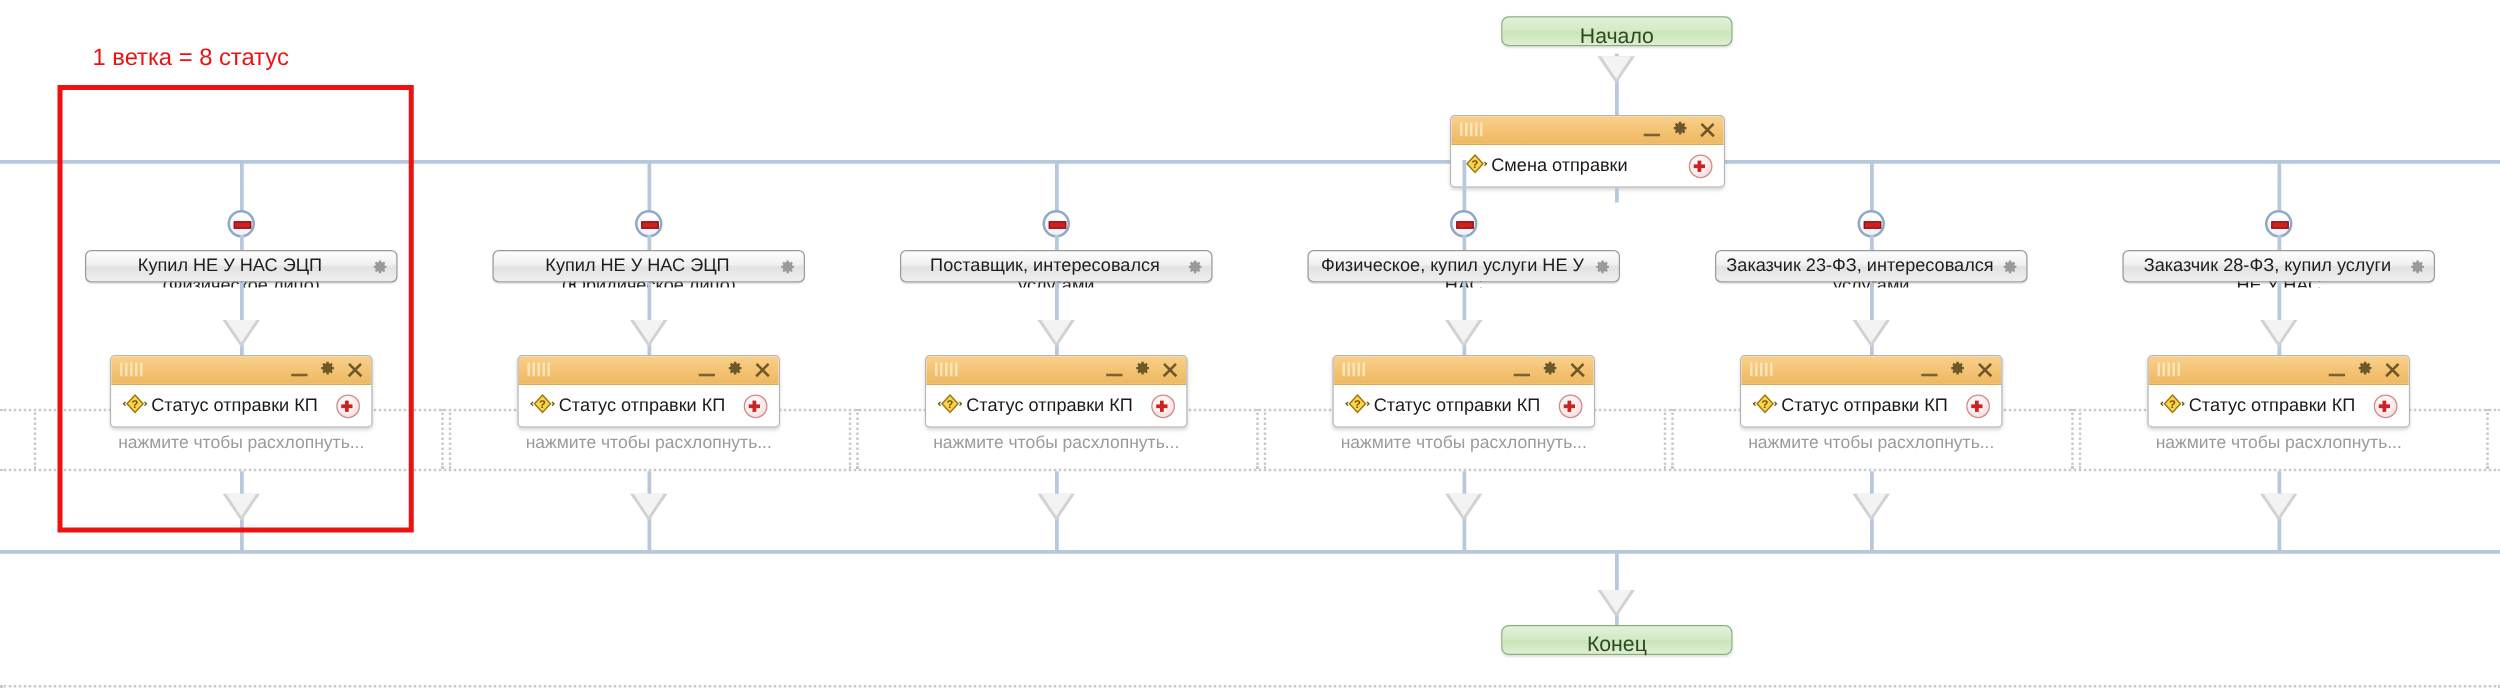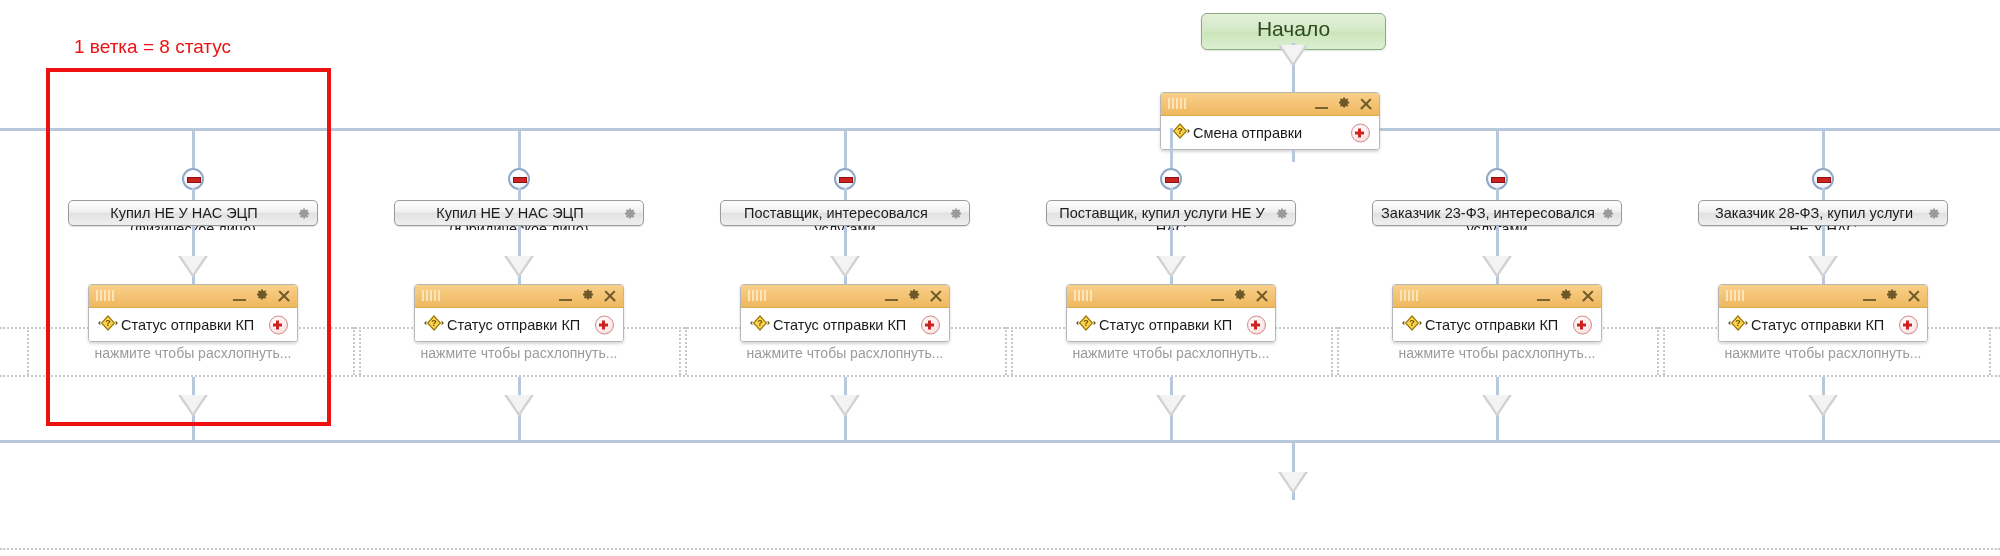--- a/index.html
+++ b/index.html
@@ -64,28 +64,28 @@
   }
   .dotcol {
     position: absolute;
     width: 0;
     border-left: 2px dotted #c9c9c9;
   }
 
   
   .terminator {
     position: absolute;
-    height: 37px;
+    height: 24px;
     line-height: 30px;
     text-align: center;
     border: 1px solid #8aad7d;
     border-radius: 6px;
     background: linear-gradient(to bottom, #e2f0d9 0%, #d4e9c6 48%, #cbe4ba 52%, #dcefd0 100%);
     color: #2c4a22;
-    font-size: 21px;
+    font-size: 17px;
     box-shadow: 0 1px 2px rgba(0,0,0,0.12);
     box-sizing: border-box;
   }
 
   
   .collapse-node {
     position: absolute;
     width: 22px;
     height: 22px;
     border-radius: 50%;
@@ -449,21 +449,21 @@
       <div class="arrow" style="left:830px; top:395px;"></div>
       <div class="dotcol" style="left:679px; top:327px; height:48px;"></div>
       <div class="dotcol" style="left:1011px; top:327px; height:48px;"></div>
       <div class="vline" style="left:1170px; top:128px; height:40px;"></div>
       <div class="collapse-node" style="left:1160px; top:168px;">
         <span class="minus"></span>
       </div>
       <div class="vline" style="left:1170px; top:188px; height:12px;"></div>
       <div class="branch-sub" style="left:1046px; top:221px; width:250px;">НАС</div>
       <div class="branch-bar" style="left:1046px; top:200px; width:250px;">
-        <span class="btext">Поставщик, купил услуги НЕ У</span>
+        <span class="btext">Физическое, купил услуги НЕ У</span>
         <span class="gear">
           <svg class="gear-svg" width="15" height="15" viewBox="0 0 16 16">
             <path fill="#9a9a9a" d="M8 5.2A2.8 2.8 0 1 0 8 10.8 2.8 2.8 0 1 0 8 5.2zm0 4.1A1.3 1.3 0 1 1 8 6.7a1.3 1.3 0 0 1 0 2.6z"></path>
             <path fill="#9a9a9a" d="M14 7h-1.3a4.8 4.8 0 0 0-.5-1.2l.9-.9-1.4-1.4-.9.9A4.8 4.8 0 0 0 9.6 3.9V2.6H7.6v1.3a4.8 4.8 0 0 0-1.2.5l-.9-.9L4.1 4.9l.9.9a4.8 4.8 0 0 0-.5 1.2H3.2v2h1.3a4.8 4.8 0 0 0 .5 1.2l-.9.9 1.4 1.4.9-.9a4.8 4.8 0 0 0 1.2.5v1.3h2v-1.3a4.8 4.8 0 0 0 1.2-.5l.9.9 1.4-1.4-.9-.9a4.8 4.8 0 0 0 .5-1.2H14z"></path>
           </svg>
         </span>
       </div>
       <div class="vline" style="left:1170px; top:226px; height:58px;"></div>
       <div class="arrow" style="left:1156px; top:256px;"></div>
       <div class="card" style="left:1066px; top:284px; width:210px; height:58px;">
@@ -584,17 +584,20 @@
       </div>
       <div class="hint" style="left:1698px; top:345px; width:250px;">нажмите чтобы расхлопнуть...</div>
       <div class="vline" style="left:1822px; top:377px; height:64px;"></div>
       <div class="arrow" style="left:1808px; top:395px;"></div>
       <div class="dotcol" style="left:1657px; top:327px; height:48px;"></div>
       <div class="dotcol" style="left:1989px; top:327px; height:48px;"></div>
     </div>
 
   <div class="vline" style="left:1292px; top:440px; height:60px;"></div>
   <div class="arrow" style="left:1278px; top:472px;"></div>
+  <div class="terminator" style="left:1201px; top:500px; width:185px;">
+    <span>Конец</span>
+  </div>
 
   <div class="anno-label" style="left:74px; top:36px;">1 ветка = 8 статус</div>
   <div class="anno-box" style="left:46px; top:68px; width:285px; height:358px;"></div>
 
 </div>
 
 </body></html>

